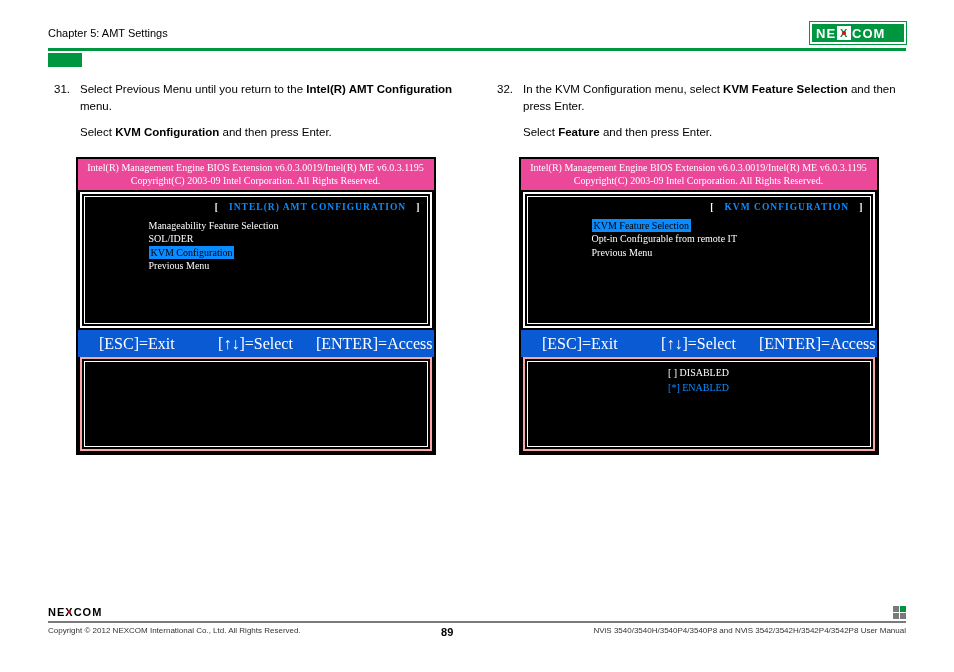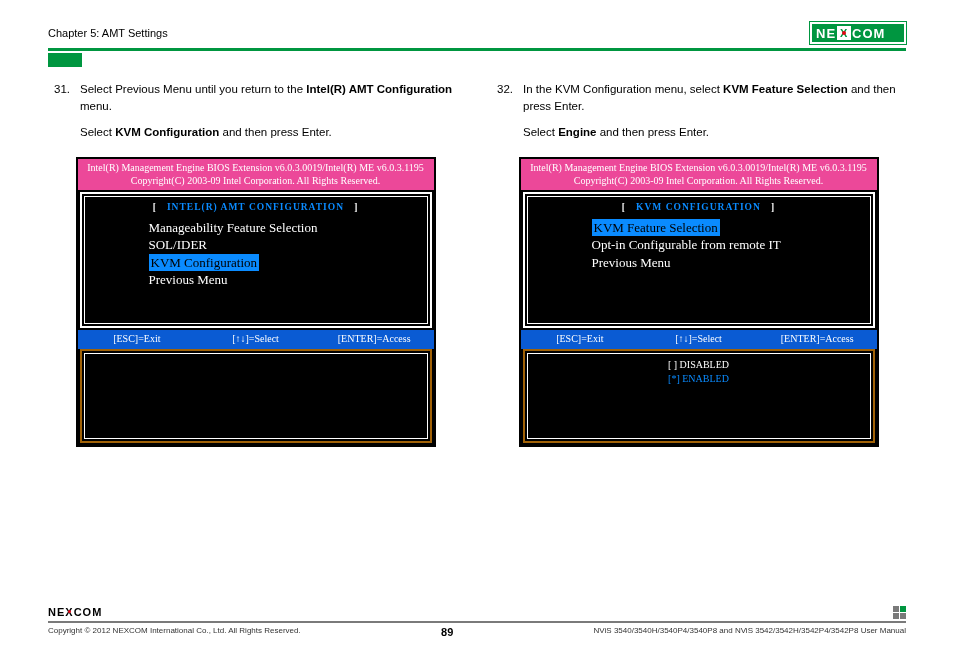--- a/index.html
+++ b/index.html
@@ -18,28 +18,28 @@
   .col { flex: 1 1 0; font-size: 11.5px; line-height: 1.45; }
   .step { display: flex; gap: 10px; }
   .num { width: 22px; flex: 0 0 22px; text-align: right; }
   .step-body { flex: 1; }
   .step-body p { margin-bottom: 10px; }
   b { font-weight: 700; }
   .bios { width: 360px; margin: 6px auto 0 auto; background: #000; color: #fff; font-family: "Times New Roman", Times, serif; font-size: 10px; border: 2px solid #000; }
   .bios-head { background: #ec4899; color: #fff; text-align: center; padding: 3px 4px; line-height: 1.25; font-size: 10px; }
   .bios-box1 { border: 2px solid #fff; margin: 2px; }
   .bios-inner { border: 1px solid #fff; margin: 2px; padding: 4px 6px 8px 6px; min-height: 128px; }
-  .bios-title { text-align: center; color: #0a8bff; font-weight: 700; letter-spacing: 1px; font-size: 9.5px; margin-bottom: 4px; }
+  .bios-title { text-align: right; color: #0a8bff; font-weight: 700; letter-spacing: 1px; font-size: 9.5px; margin-bottom: 4px; }
   .bios-title .br { color: #fff; }
   .menu-items { padding-left: 58px; }
-  .menu-items div { font-size: 13px; line-height: 1.35; }
+  .menu-items div { font-size: 10px; line-height: 1.35; }
   .hl { background: #0a8bff; color: #000; display: inline-block; padding: 0 2px; }
-  .bios-keys { background: #0a5bd3; color:#fff; display:flex; font-size:10px; padding:2px 0; }
+  .bios-keys { background: #0a5bd3; color:#fff; display:flex; font-size:16px; padding:2px 0; }
   .bios-keys span { flex:1; text-align:center; }
-  .bios-box2 { border: 2px solid #a16207; margin: 0 2px 2px 2px; }
+  .bios-box2 { border: 2px solid #fca5a5; margin: 0 2px 2px 2px; }
   .bios-lower { border: 1px solid #fff; margin: 2px; min-height: 86px; padding: 4px 6px; text-align:center; font-size:10px; }
   .opt-dis { color:#fff; }
   .opt-en { color:#0a8bff; }
   .footer { position:absolute; left:48px; right:48px; bottom:14px; }
   .foot-logo-row { display:flex; align-items:flex-end; justify-content:space-between; height:16px; }
   .logo-bot { width:70px; height:14px; display:flex; align-items:center; }
   .logo-bot .t{ font-size:11px; font-weight:700; letter-spacing:1px; color:#000; font-family:Arial,sans-serif; display:flex; align-items:center;}
   .foot-squares { display:grid; grid-template-columns: 6px 6px; grid-template-rows:6px 6px; gap:1px; }
   .foot-squares div{ background:#7a7a7a; }
   .foot-squares div:nth-child(2){ background:#009640; }
@@ -110,21 +110,21 @@
   </div>
 
   <div class="col">
     <div class="step">
       <div class="num">32.</div>
       <div class="step-body">
         <p>
           <span>In the KVM Configuration menu, select </span><b>KVM Feature Selection</b><span> and then press Enter.</span>
         </p>
         <p>
-          <span>Select </span><b>Engine</b><span> and then press Enter.</span>
+          <span>Select </span><b>Feature</b><span> and then press Enter.</span>
         </p>
       </div>
     </div>
     <div class="bios">
       <div class="bios-head">
         <div>Intel(R) Management Engine BIOS Extension v6.0.3.0019/Intel(R) ME v6.0.3.1195</div>
         <div>Copyright(C) 2003-09 Intel Corporation. All Rights Reserved.</div>
       </div>
       <div class="bios-box1">
         <div class="bios-inner">

